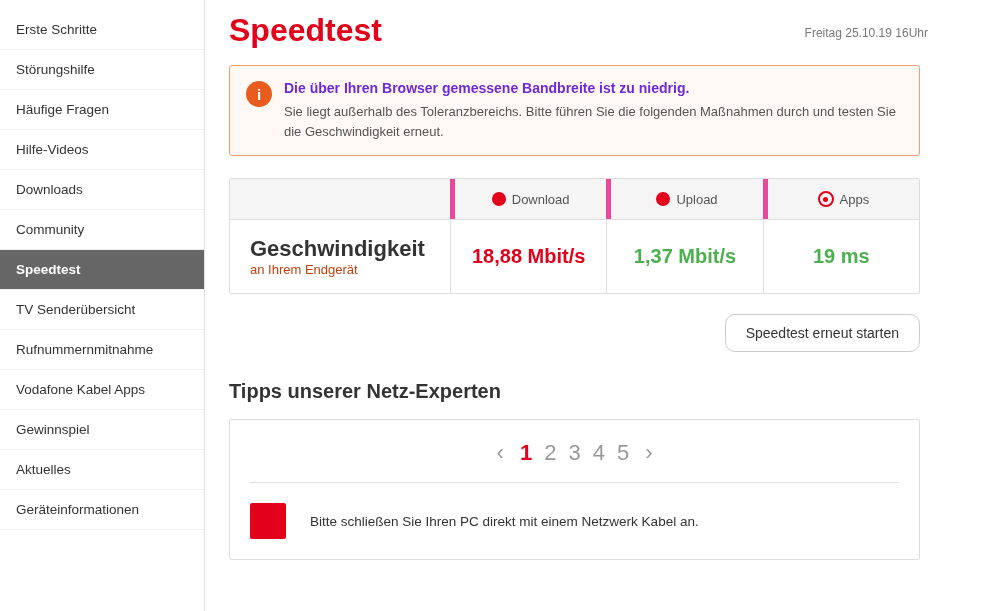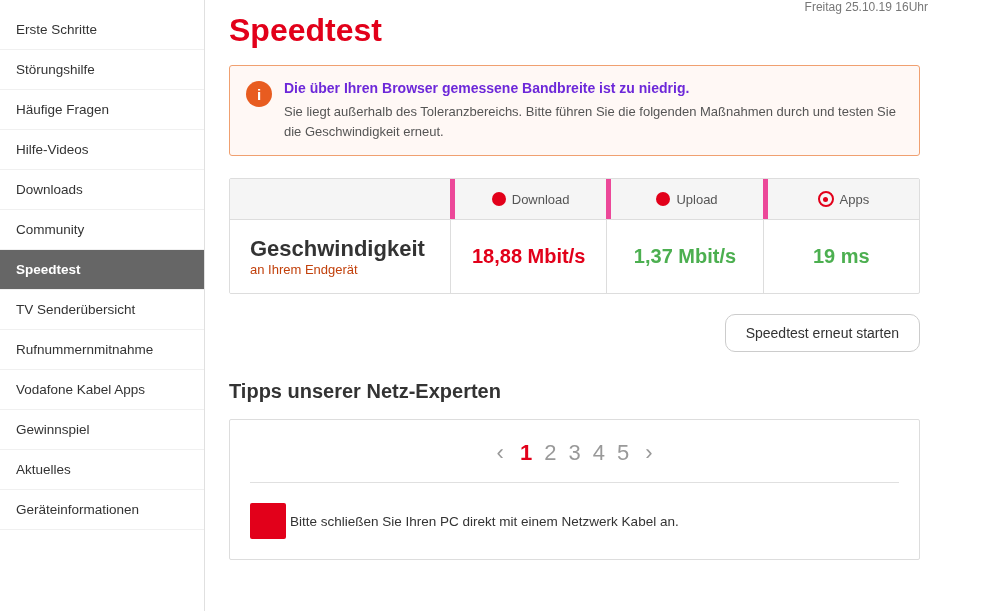--- a/index.html
+++ b/index.html
@@ -169,36 +169,36 @@
       color: #e2001a;
       cursor: pointer;
     }
     .page-num.inactive { color: #999; font-weight: normal; }
 
     .divider { height: 1px; background: #e0e0e0; margin-bottom: 16px; }
 
     .tip-preview {
       display: flex;
       align-items: center;
-      gap: 4px;
+      gap: 24px;
       padding-top: 4px;
     }
     .tip-icon-box {
       width: 36px;
       height: 36px;
       background: #e2001a;
       border-radius: 2px;
       flex-shrink: 0;
     }
     .tip-text { font-size: 13.5px; color: #333; }
 
     
     .date-display {
       position: absolute;
-      top: 0;
+      top: 26px;
       right: 16px;
       font-size: 12px;
       color: #777;
     }
   </style>
 </head>
 <body>
 
 <div class="page-wrapper">
 

